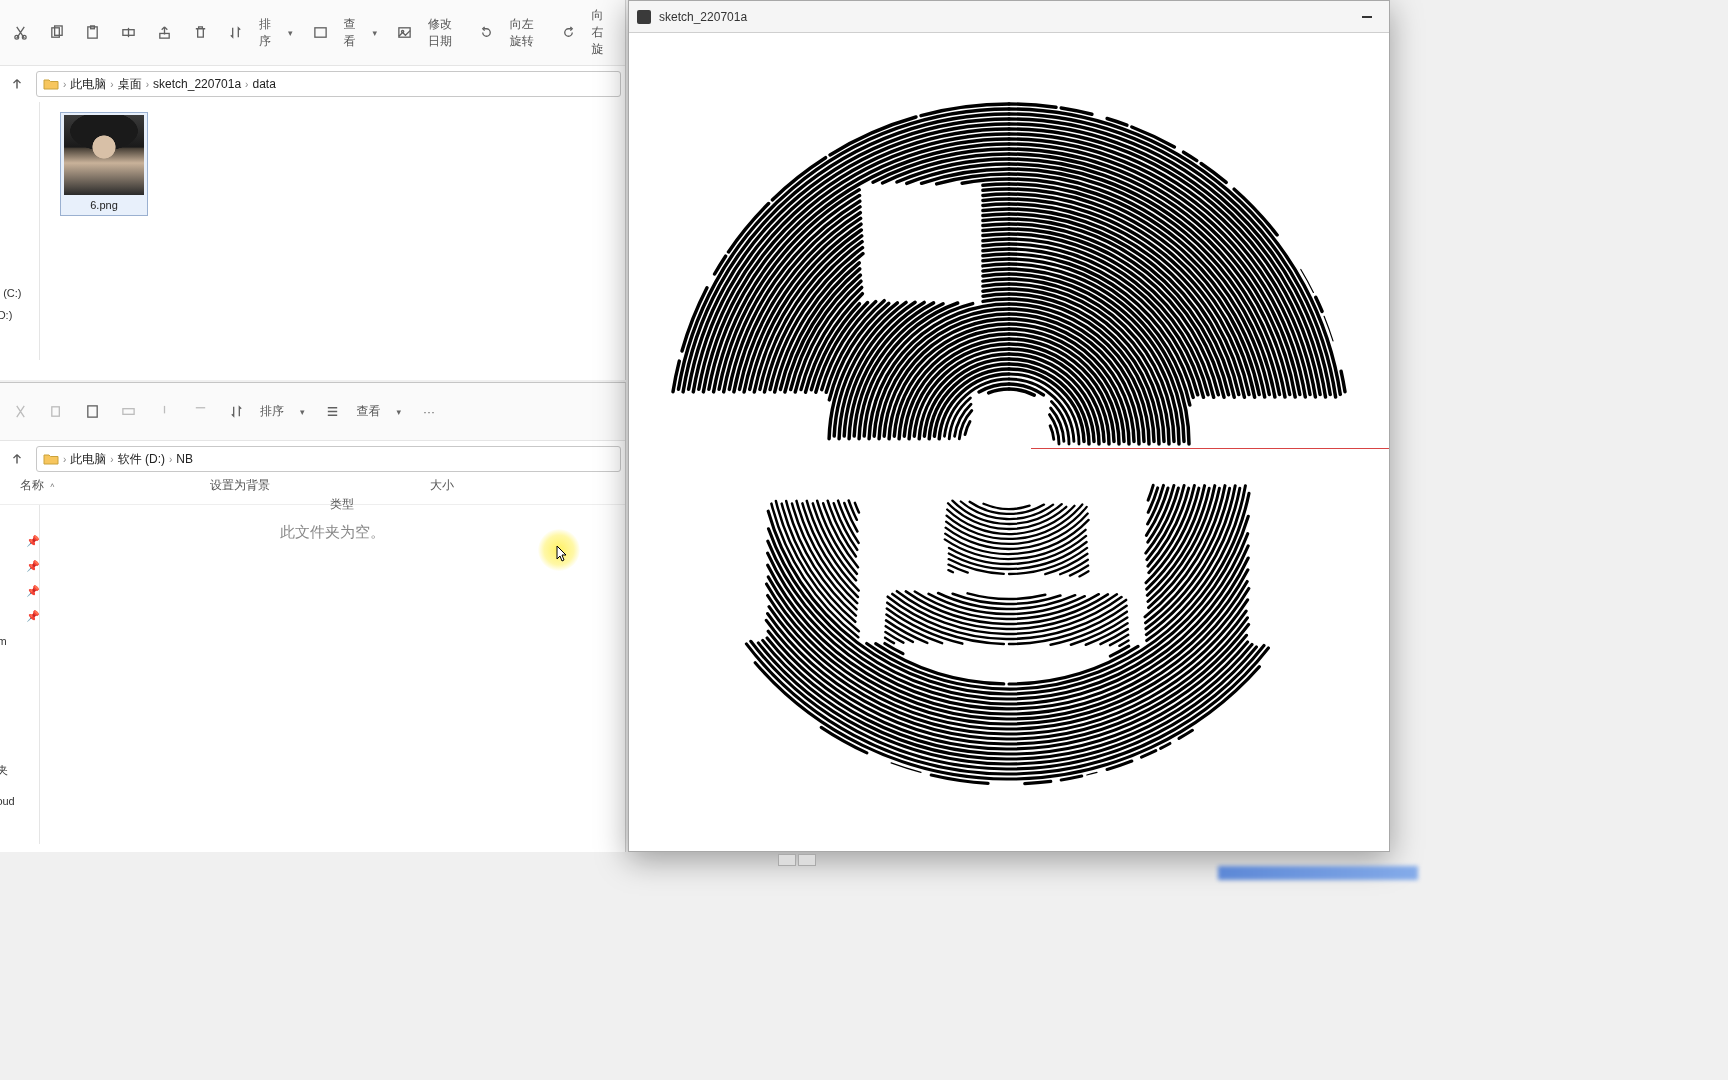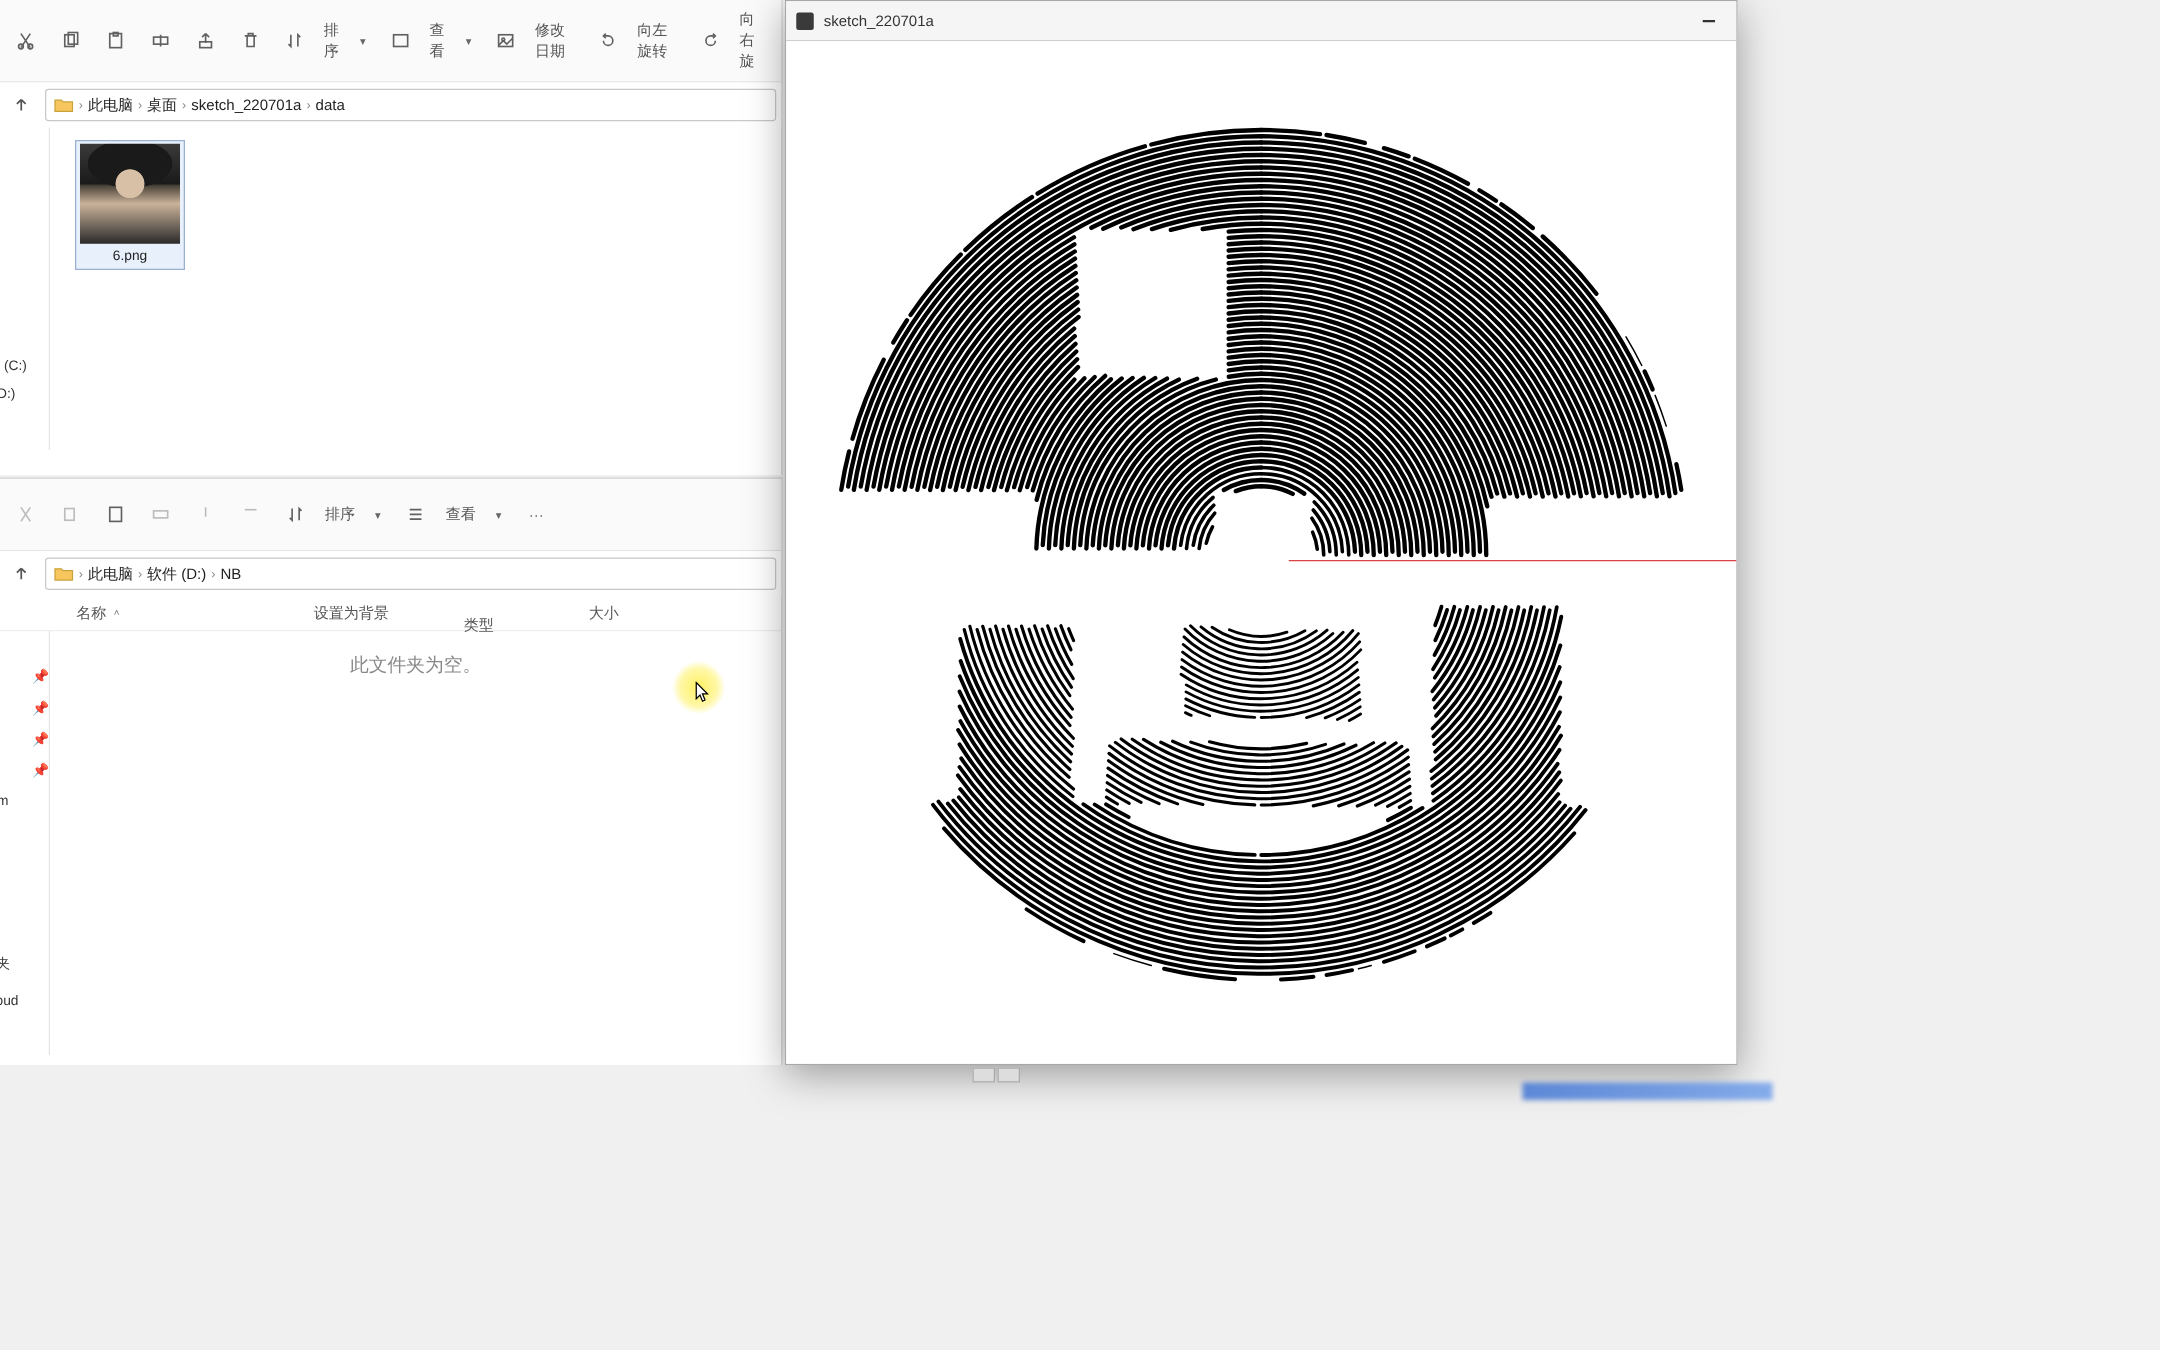--- a/index.html
+++ b/index.html
@@ -113,23 +113,23 @@
     position: absolute;
     left: 0; top: 382px;
     width: 626px; height: 470px;
     background: #ffffff;
     border-top: 1px solid #c5c5c5;
     border-right: 1px solid #d0d0d0;
   }
   .cols-hdr {
     display:flex;
     font-size:12px; color:#555;
-    height: 28px; align-items:center;
+    height: 28px; align-items:flex-start;
     border-bottom:1px solid #eee;
-    padding-left: 61px;
+    padding-left: 20px;
   }
   .col-name { width: 190px; display:flex; align-items:center; gap:6px;}
   .col-date { width: 120px; }
   .col-type { width: 100px; margin-top: 19px; }
   .col-size { width: 80px; }
   .sort-arrow { font-size:8px; color:#777; }
 
   .content2 { display:flex; height: calc(100% - 66px - 36px - 28px); }
   .side2 {
     width: 40px;

